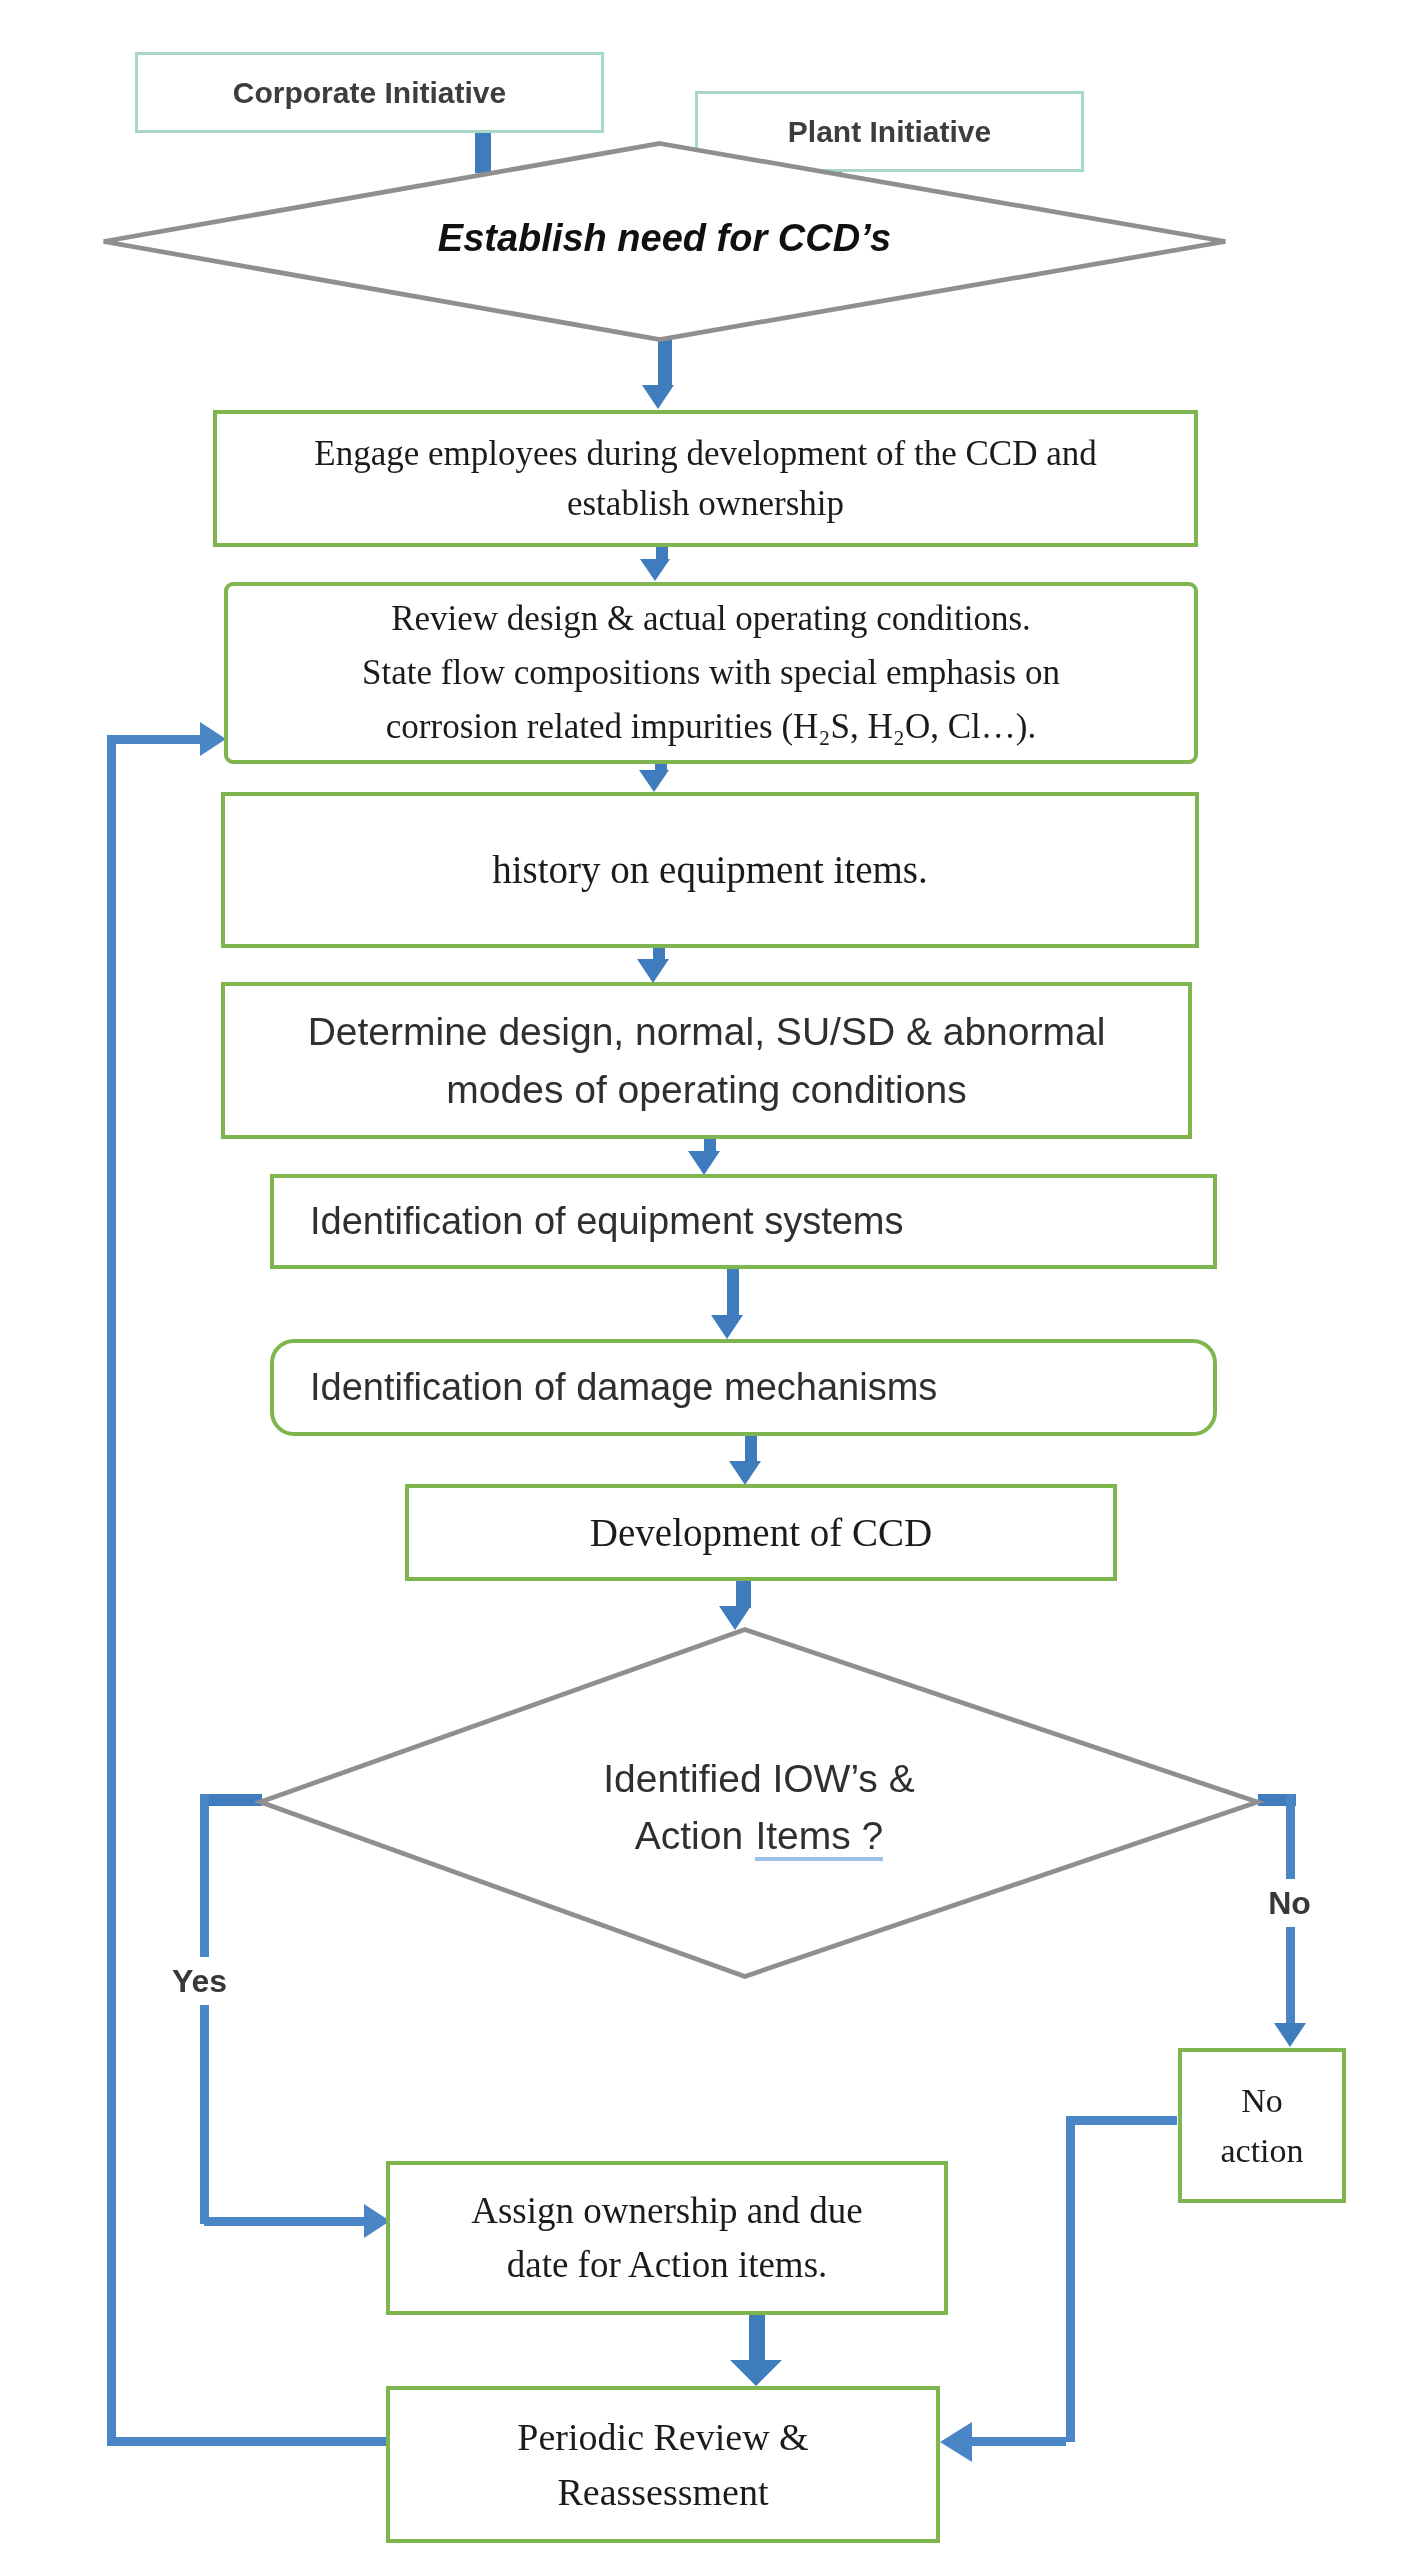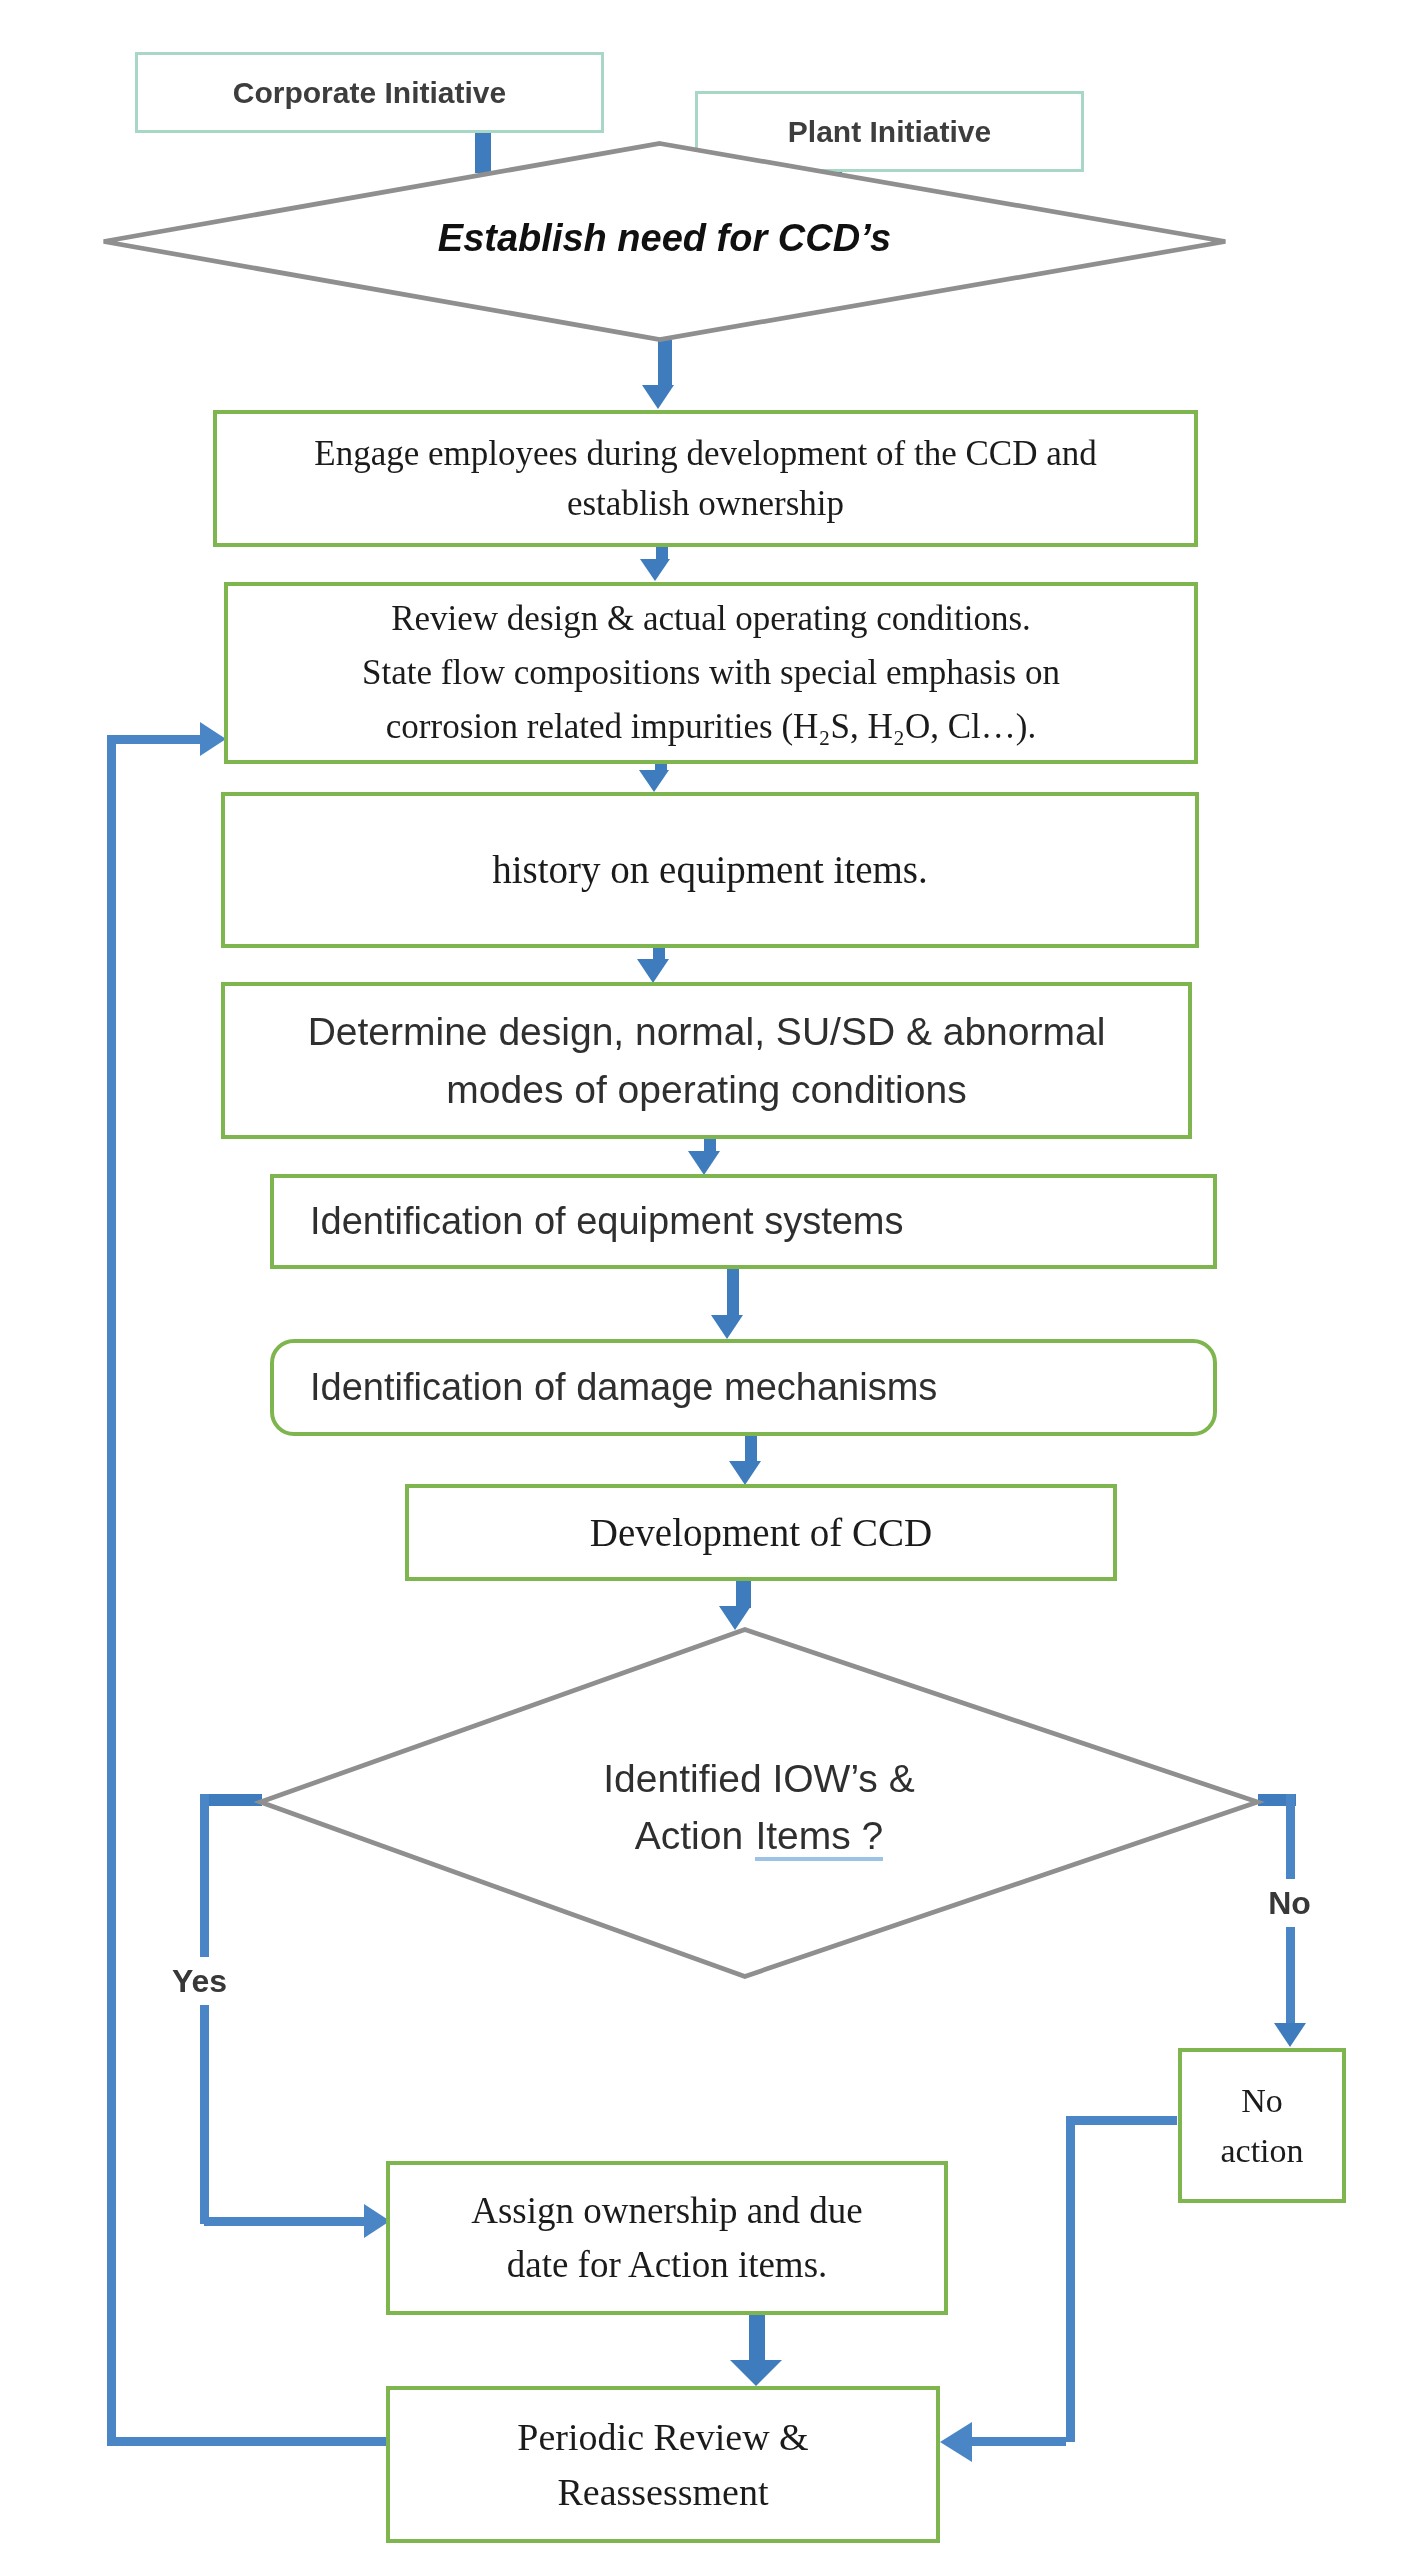--- a/index.html
+++ b/index.html
@@ -38,21 +38,21 @@
   #conn-plant{left:826px;top:131px;width:16px;height:55px;}
 
   #diamond1{left:94px;top:135px;width:1141px;height:213px;}
   #establish-text{left:94px;top:217px;width:1141px;font-size:38px;font-weight:bold;color:#101010;font-style:italic;}
 
   #arr-d1 .sh{left:658px;top:340px;width:14px;height:47px;}
   #arr-d1 .ah{left:642px;top:385px;}
 
   #box-engage{left:213px;top:410px;width:985px;height:137px;font-size:35px;line-height:50px;}
   #arr-12 .ah{left:640px;top:559px;border-left-width:15px;border-right-width:15px;border-top-width:22.6px;}
-  #box-review{left:224px;top:582px;width:974px;height:182px;font-size:35px;line-height:54px;}
+  #box-review{left:224px;top:582px;width:974px;height:182px;font-size:35px;line-height:54px;border-radius:9px;}
   #arr-23 .ah{left:639px;top:770px;border-left-width:15px;border-right-width:15px;border-top-width:22.6px;}
   #box-verify{left:221px;top:792px;width:978px;height:156px;font-size:39px;line-height:56px;}
   #arr-34 .ah{left:637px;top:959px;}
   #box-determine{left:221px;top:982px;width:971px;height:157px;font-size:39px;line-height:58px;}
   #arr-45 .ah{left:688px;top:1151px;}
   #box-equip{left:270px;top:1174px;width:947px;height:95px;font-size:38px;text-align:left;padding-left:36px;}
   #arr-56 .ah{left:711px;top:1315px;}
   #box-damage{left:270px;top:1339px;width:947px;height:97px;font-size:38px;text-align:left;padding-left:36px;border-radius:24px;}
   #arr-67 .ah{left:729px;top:1461px;}
   #box-dev{left:405px;top:1484px;width:712px;height:97px;font-size:39px;}

